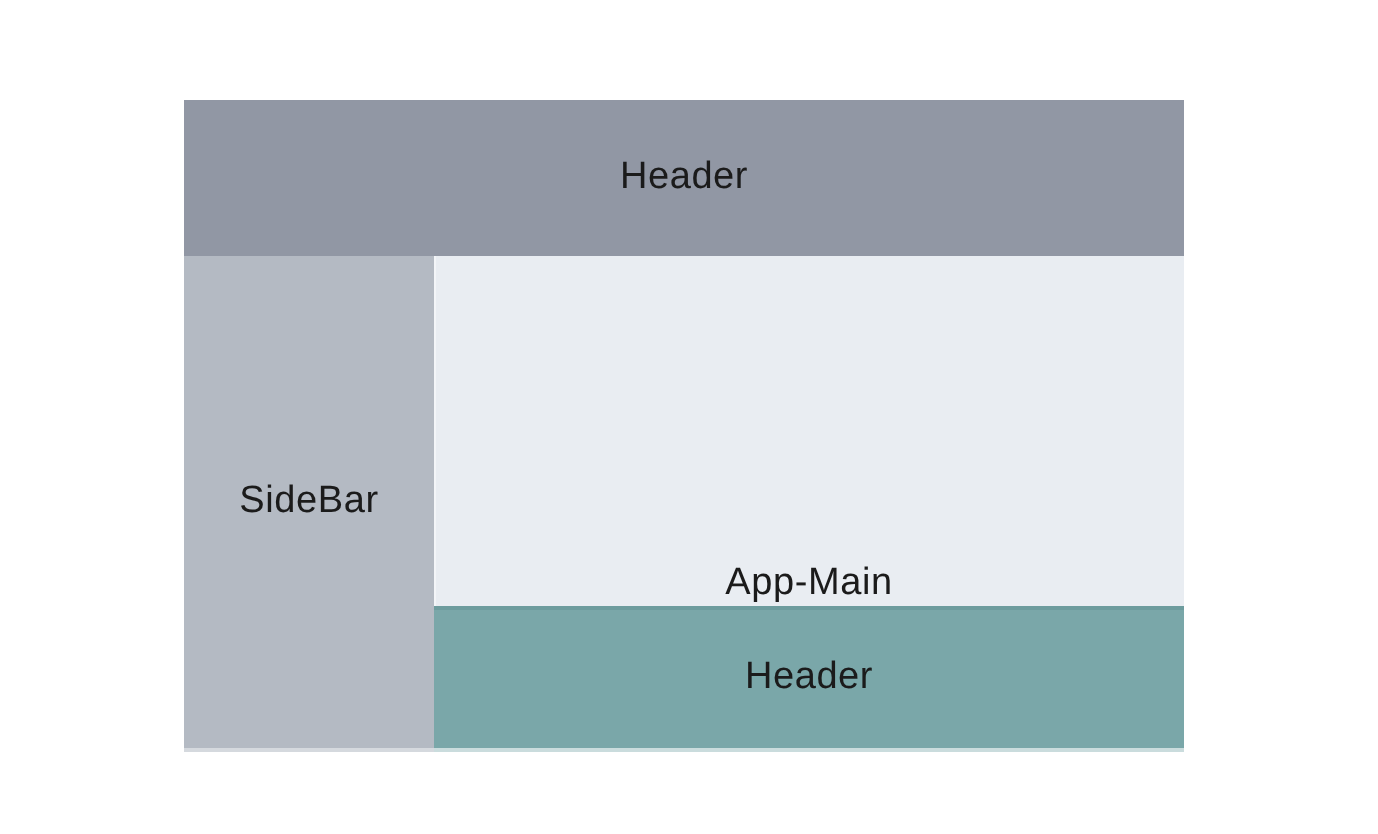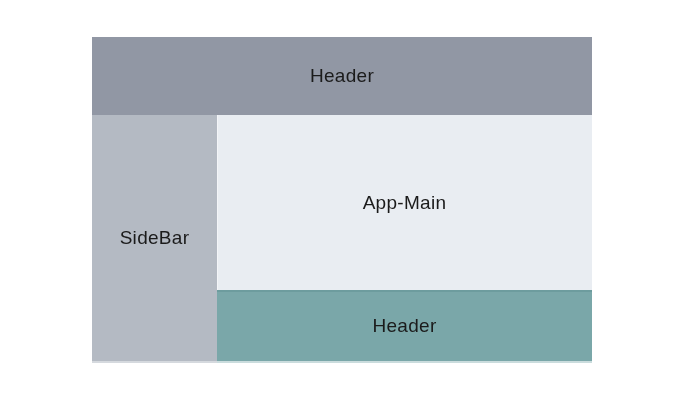--- a/index.html
+++ b/index.html
@@ -11,21 +11,21 @@
   }
   .canvas {
     position: relative;
     width: 689px;
     height: 417px;
     background: #ffffff;
   }
   .app-frame {
     position: absolute;
     left: 92px;
-    top: 37px;
+    top: 50px;
     width: 500px;
     height: 326px;
     display: flex;
     flex-direction: column;
   }
   .region {
     display: flex;
     align-items: center;
     justify-content: center;
   }
@@ -51,20 +51,21 @@
   }
   .right-col {
     flex: 1;
     display: flex;
     flex-direction: column;
     min-width: 0;
   }
   .main-region {
     flex: 1;
     box-shadow: inset 1px 0 0 rgba(255,255,255,0.45);
+    align-items: flex-end;
   }
   .footer-region {
     height: 73px;
     flex: 0 0 73px;
     border-bottom: 2px solid #cadcdd;
     box-shadow: inset 0 2px 0 rgba(0,60,65,0.10);
   }
 </style>
 </head>
 <body style="background-color: rgb(255, 255, 255);">

